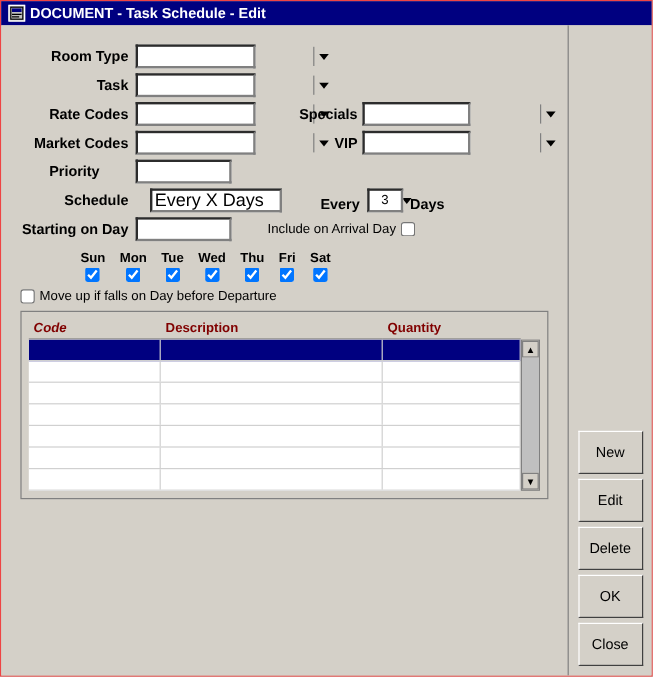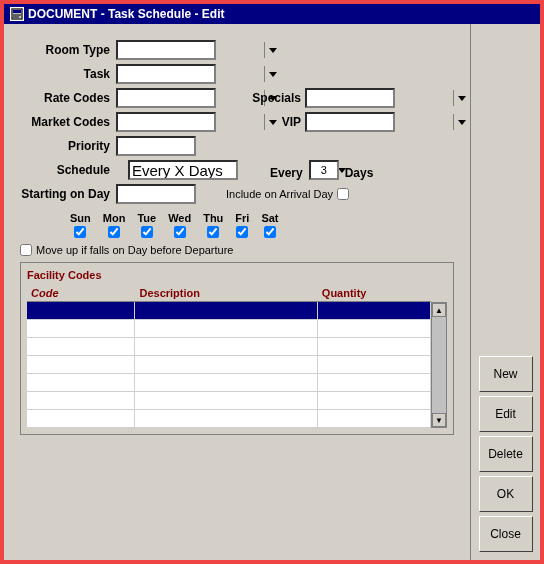--- a/index.html
+++ b/index.html
@@ -8,21 +8,21 @@
       font-size: 12px;
       background: #c0c0c0;
       width: 544px;
       height: 564px;
       overflow: hidden;
     }
     .window {
       width: 544px;
       height: 564px;
       background: #d4d0c8;
-      border: 4px solid #ef4444;
+      border: 1px solid #ef4444;
       display: flex;
       flex-direction: column;
     }
     .title-bar {
       background: #000080;
       color: white;
       padding: 3px 6px;
       display: flex;
       align-items: center;
       gap: 4px;
@@ -308,21 +308,21 @@
         <div style="width:4px;"></div>
         <div class="input-with-dropdown" style="width:90px;">
           <input type="text" style="">
           <div class="dropdown-btn">
               <div class="dropdown-arrow"></div>
             </div>
         </div>
       </div>
 
       <div class="form-row">
-        <div class="form-label" style="width:90px;">Priority</div>
+        <div class="form-label" style="width:90px;text-align:center;">Priority</div>
         <div style="width:6px;"></div>
         <input type="text" class="form-input" style="width: 80px;">
       </div>
 
       <div class="form-row schedule-row">
         <div class="form-label" style="width:90px;">Schedule</div>
         <div style="width:6px;"></div>
         <div class="input-with-dropdown" style="width:110px;">
           <input type="text" value="Every X Days" style="font-size: 15px;">
           <div class="dropdown-btn">
@@ -379,21 +379,20 @@
             <input type="checkbox" checked="" style="">
           </div>
         </div>
         <div style="margin-top:6px; display:flex; align-items:center; gap:4px;">
           <input type="checkbox" style="">
           <span style="font-size:11px;">Move up if falls on Day before Departure</span>
         </div>
       </div>
 
       <div class="section-box">
-        <div class="section-title">Facility Codes</div>
 
         <div class="table-header">
           <div class="table-header-cell col-code">Code</div>
           <div class="table-header-cell col-desc">Description</div>
           <div class="table-header-cell col-qty">Quantity</div>
           <div style="width:16px;"></div>
         </div>
 
         <div style="display:flex;">
           <div class="table-body" style="flex:1;">

